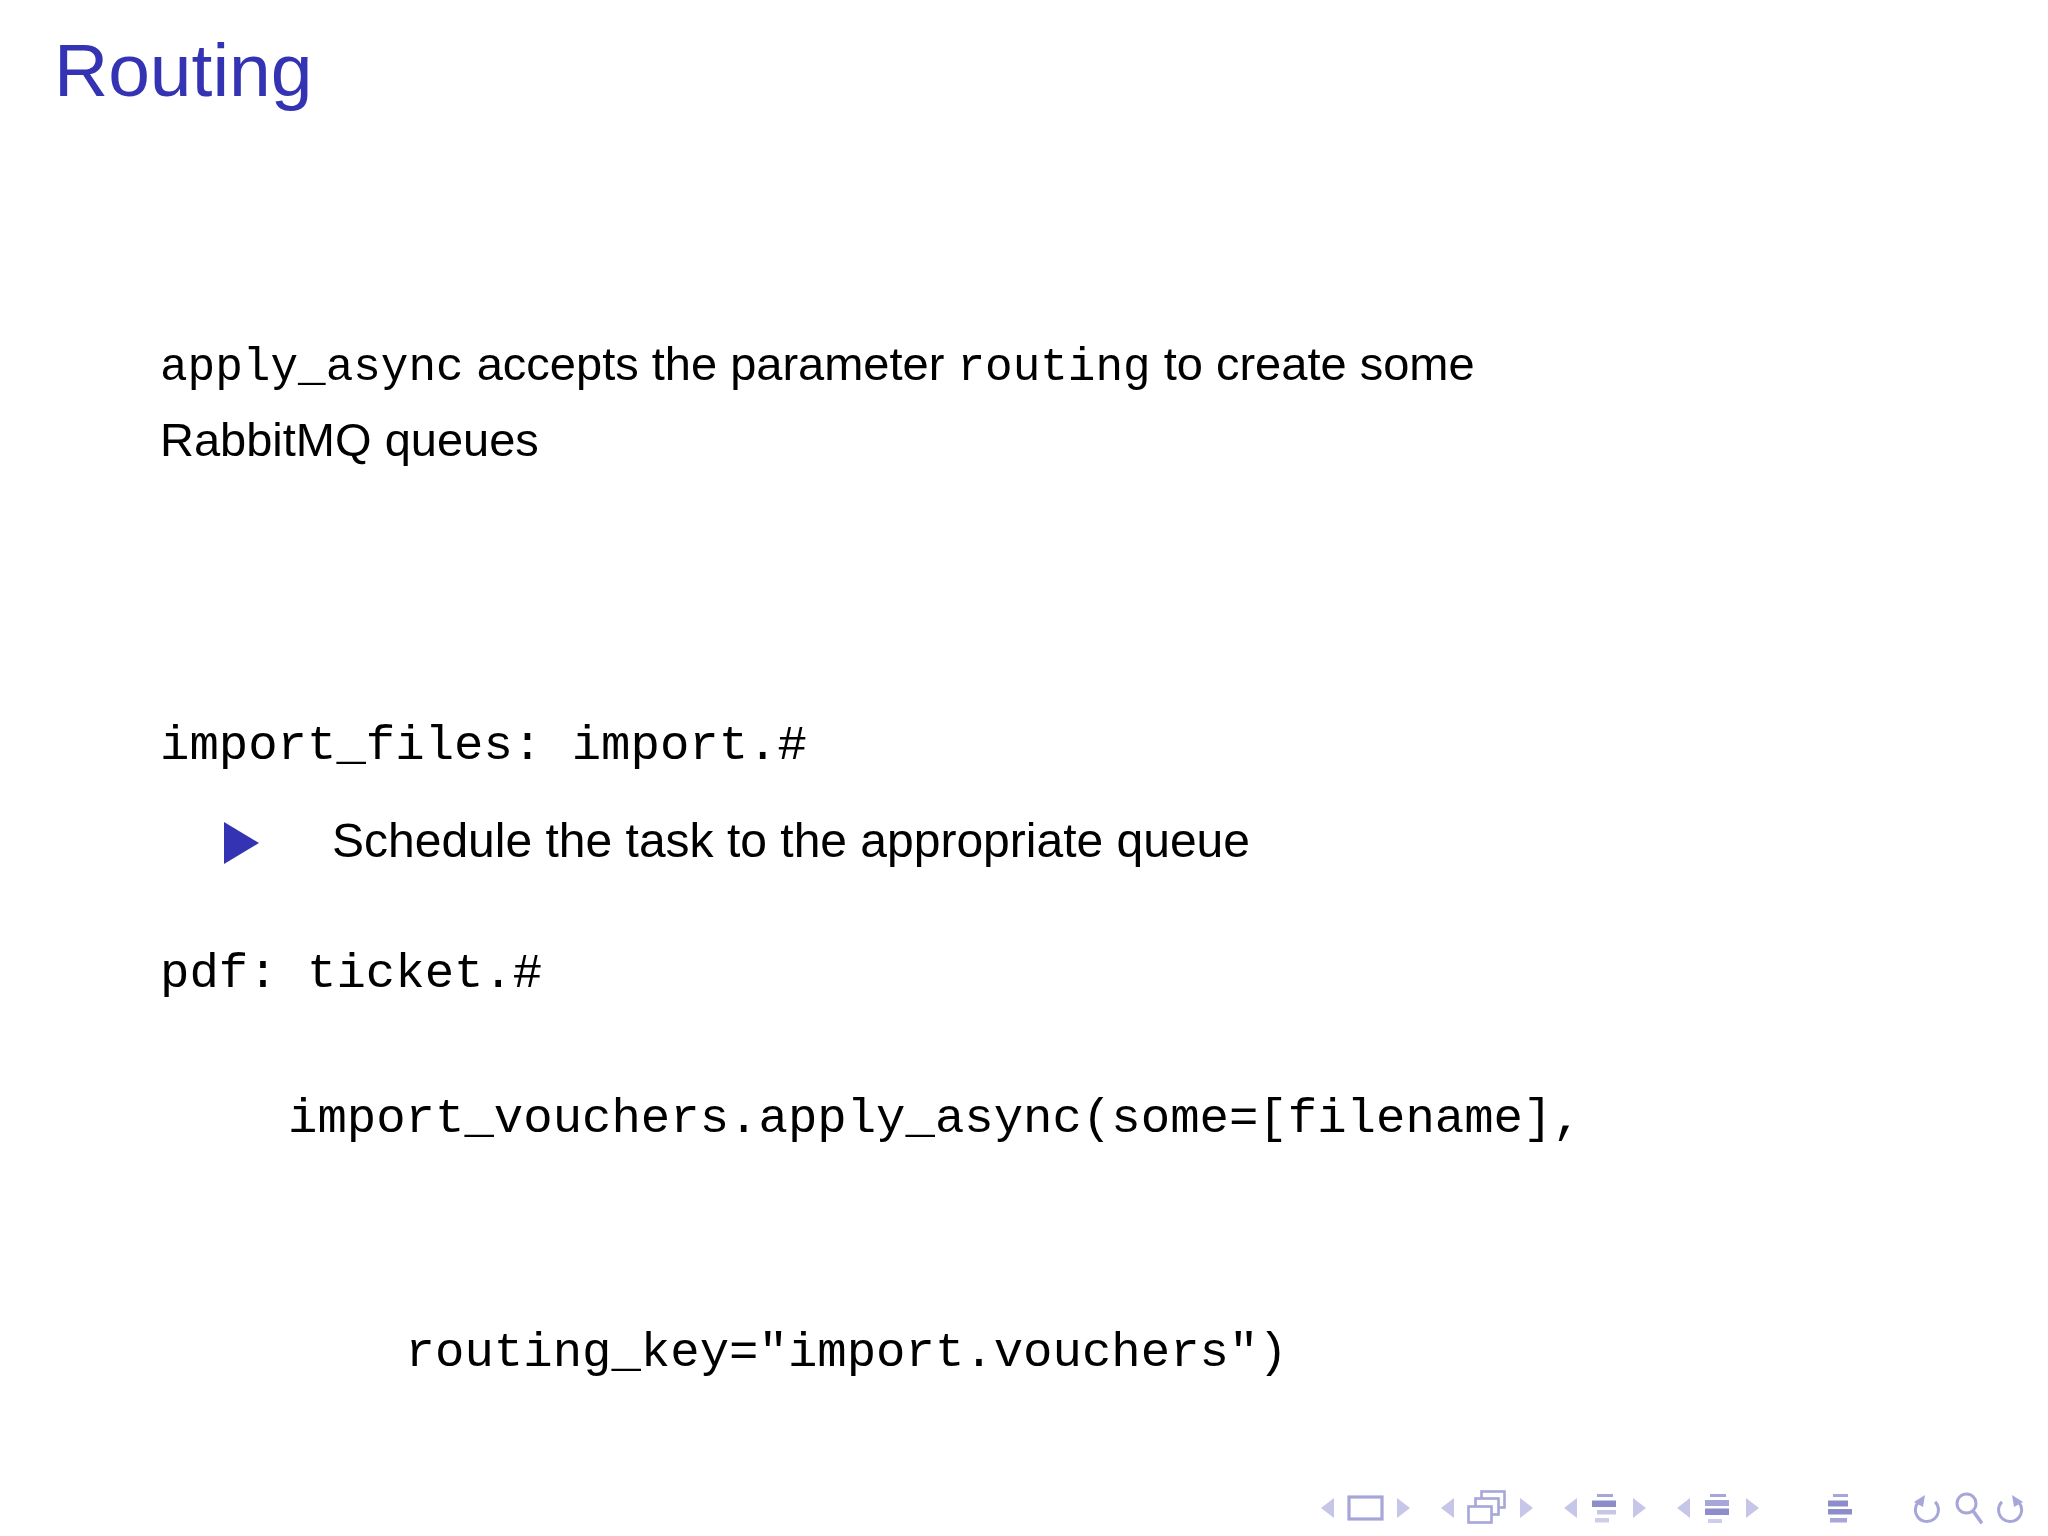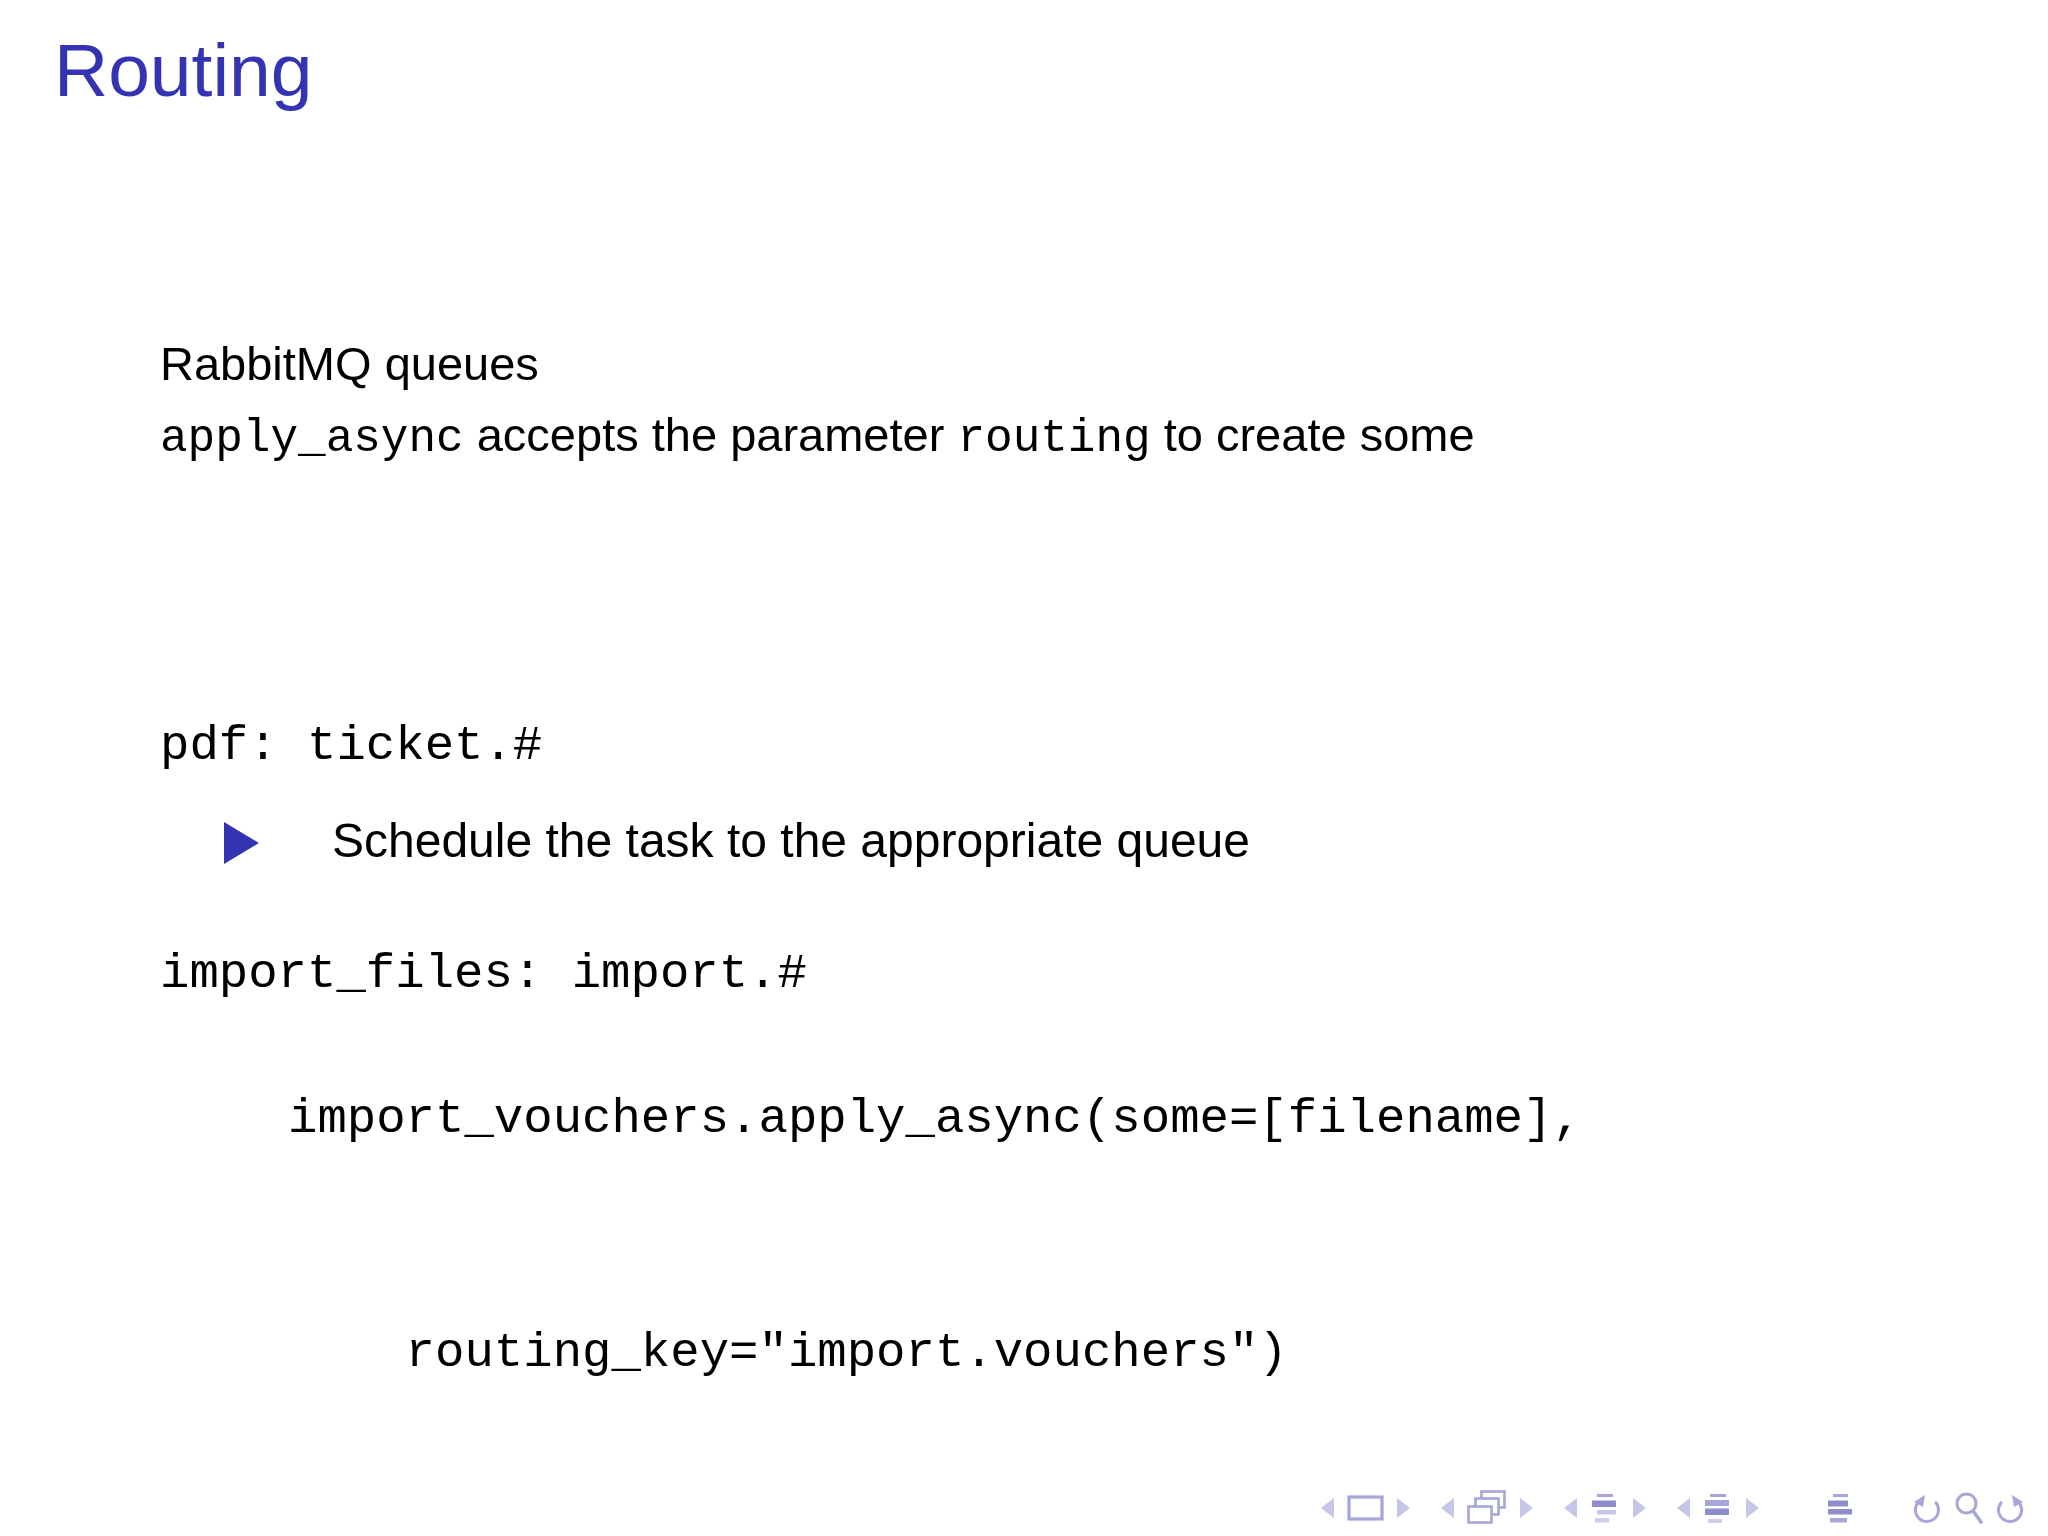--- a/index.html
+++ b/index.html
@@ -75,27 +75,27 @@
   .s-mid-filled{stroke:var(--nav-mid);fill:var(--background);}
 </style>
 </head>
 <body>
 
 <div class="slide">
 
   <h1 class="frametitle">Routing</h1>
 
   <div class="intro">
+    <div><span class="mono">apply_async</span><span> accepts the parameter </span><span class="mono">routing</span><span> to create some</span></div>
     <div>RabbitMQ queues</div>
-    <div><span class="mono">apply_async</span><span> accepts the parameter </span><span class="mono">routing</span><span> to create some</span></div>
   </div>
 
   <div class="codeblock queue-defs">
+    <div>import_files: import.#</div>
     <div>pdf: ticket.#</div>
-    <div>import_files: import.#</div>
   </div>
 
   <span class="bullet-marker"></span>
   <div class="bullet-text">Schedule the task to the appropriate queue</div>
 
   <div class="codeblock code-example">
     <div>import_vouchers.apply_async(some=[filename],</div>
     <div>    routing_key="import.vouchers")</div>
     
     

